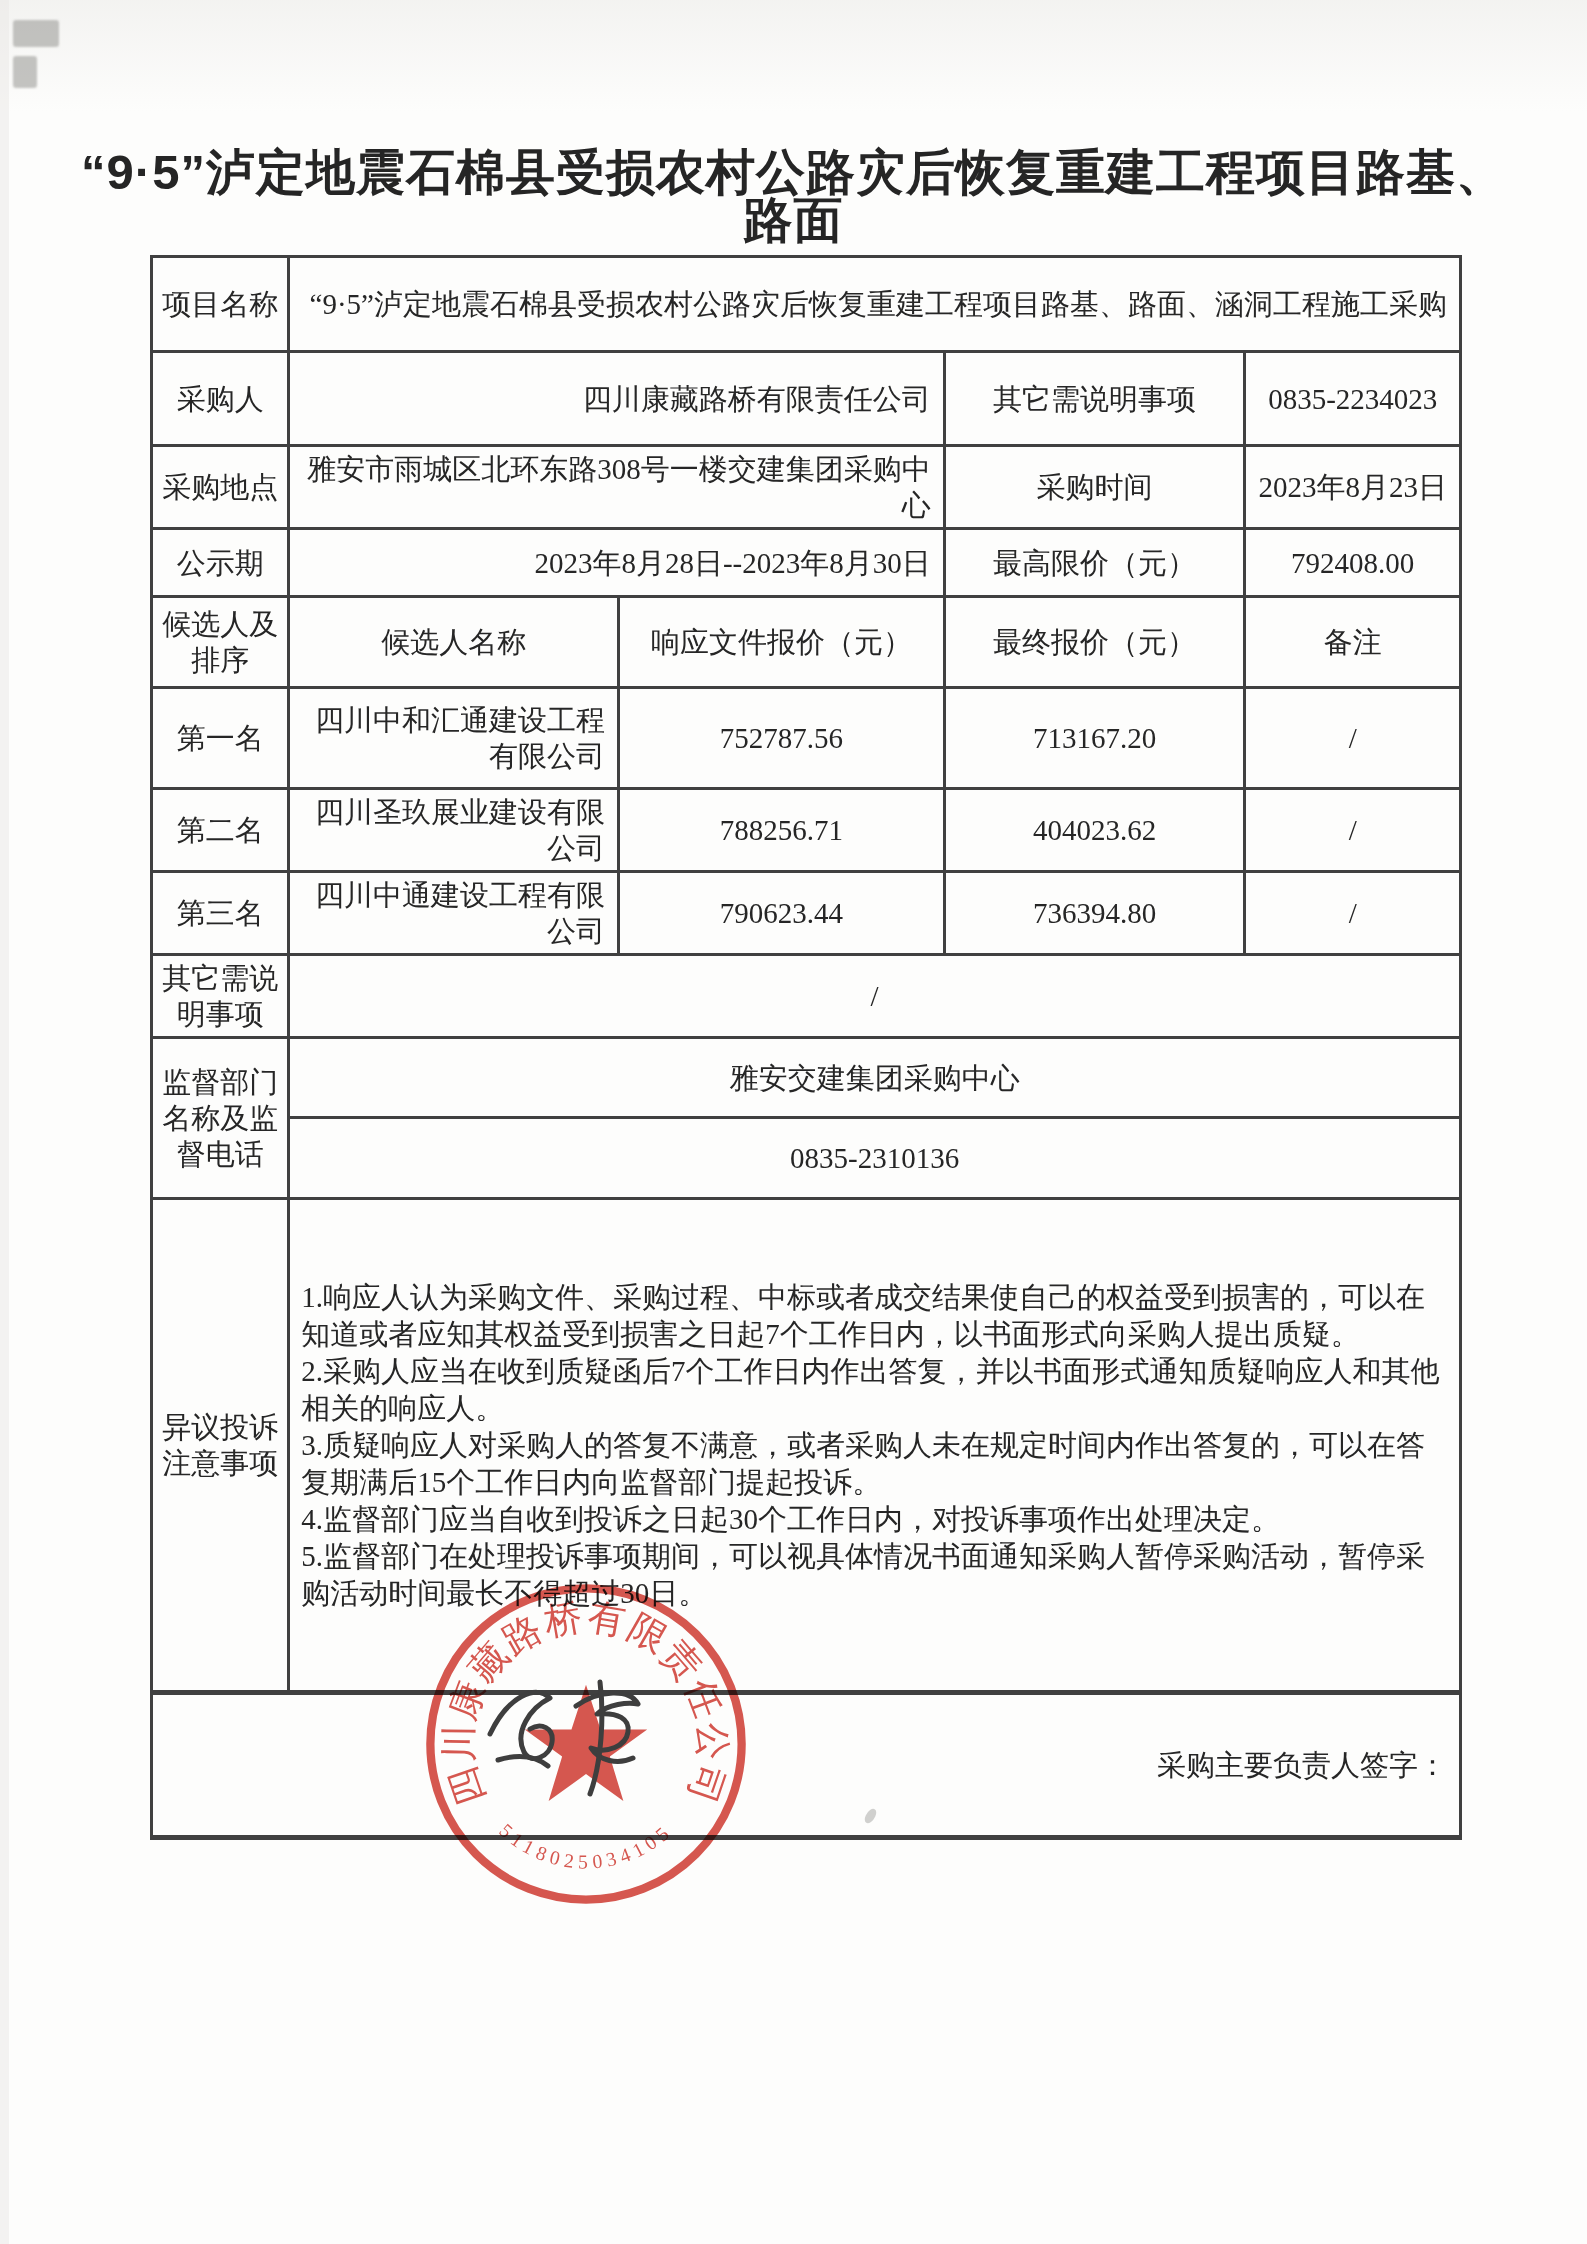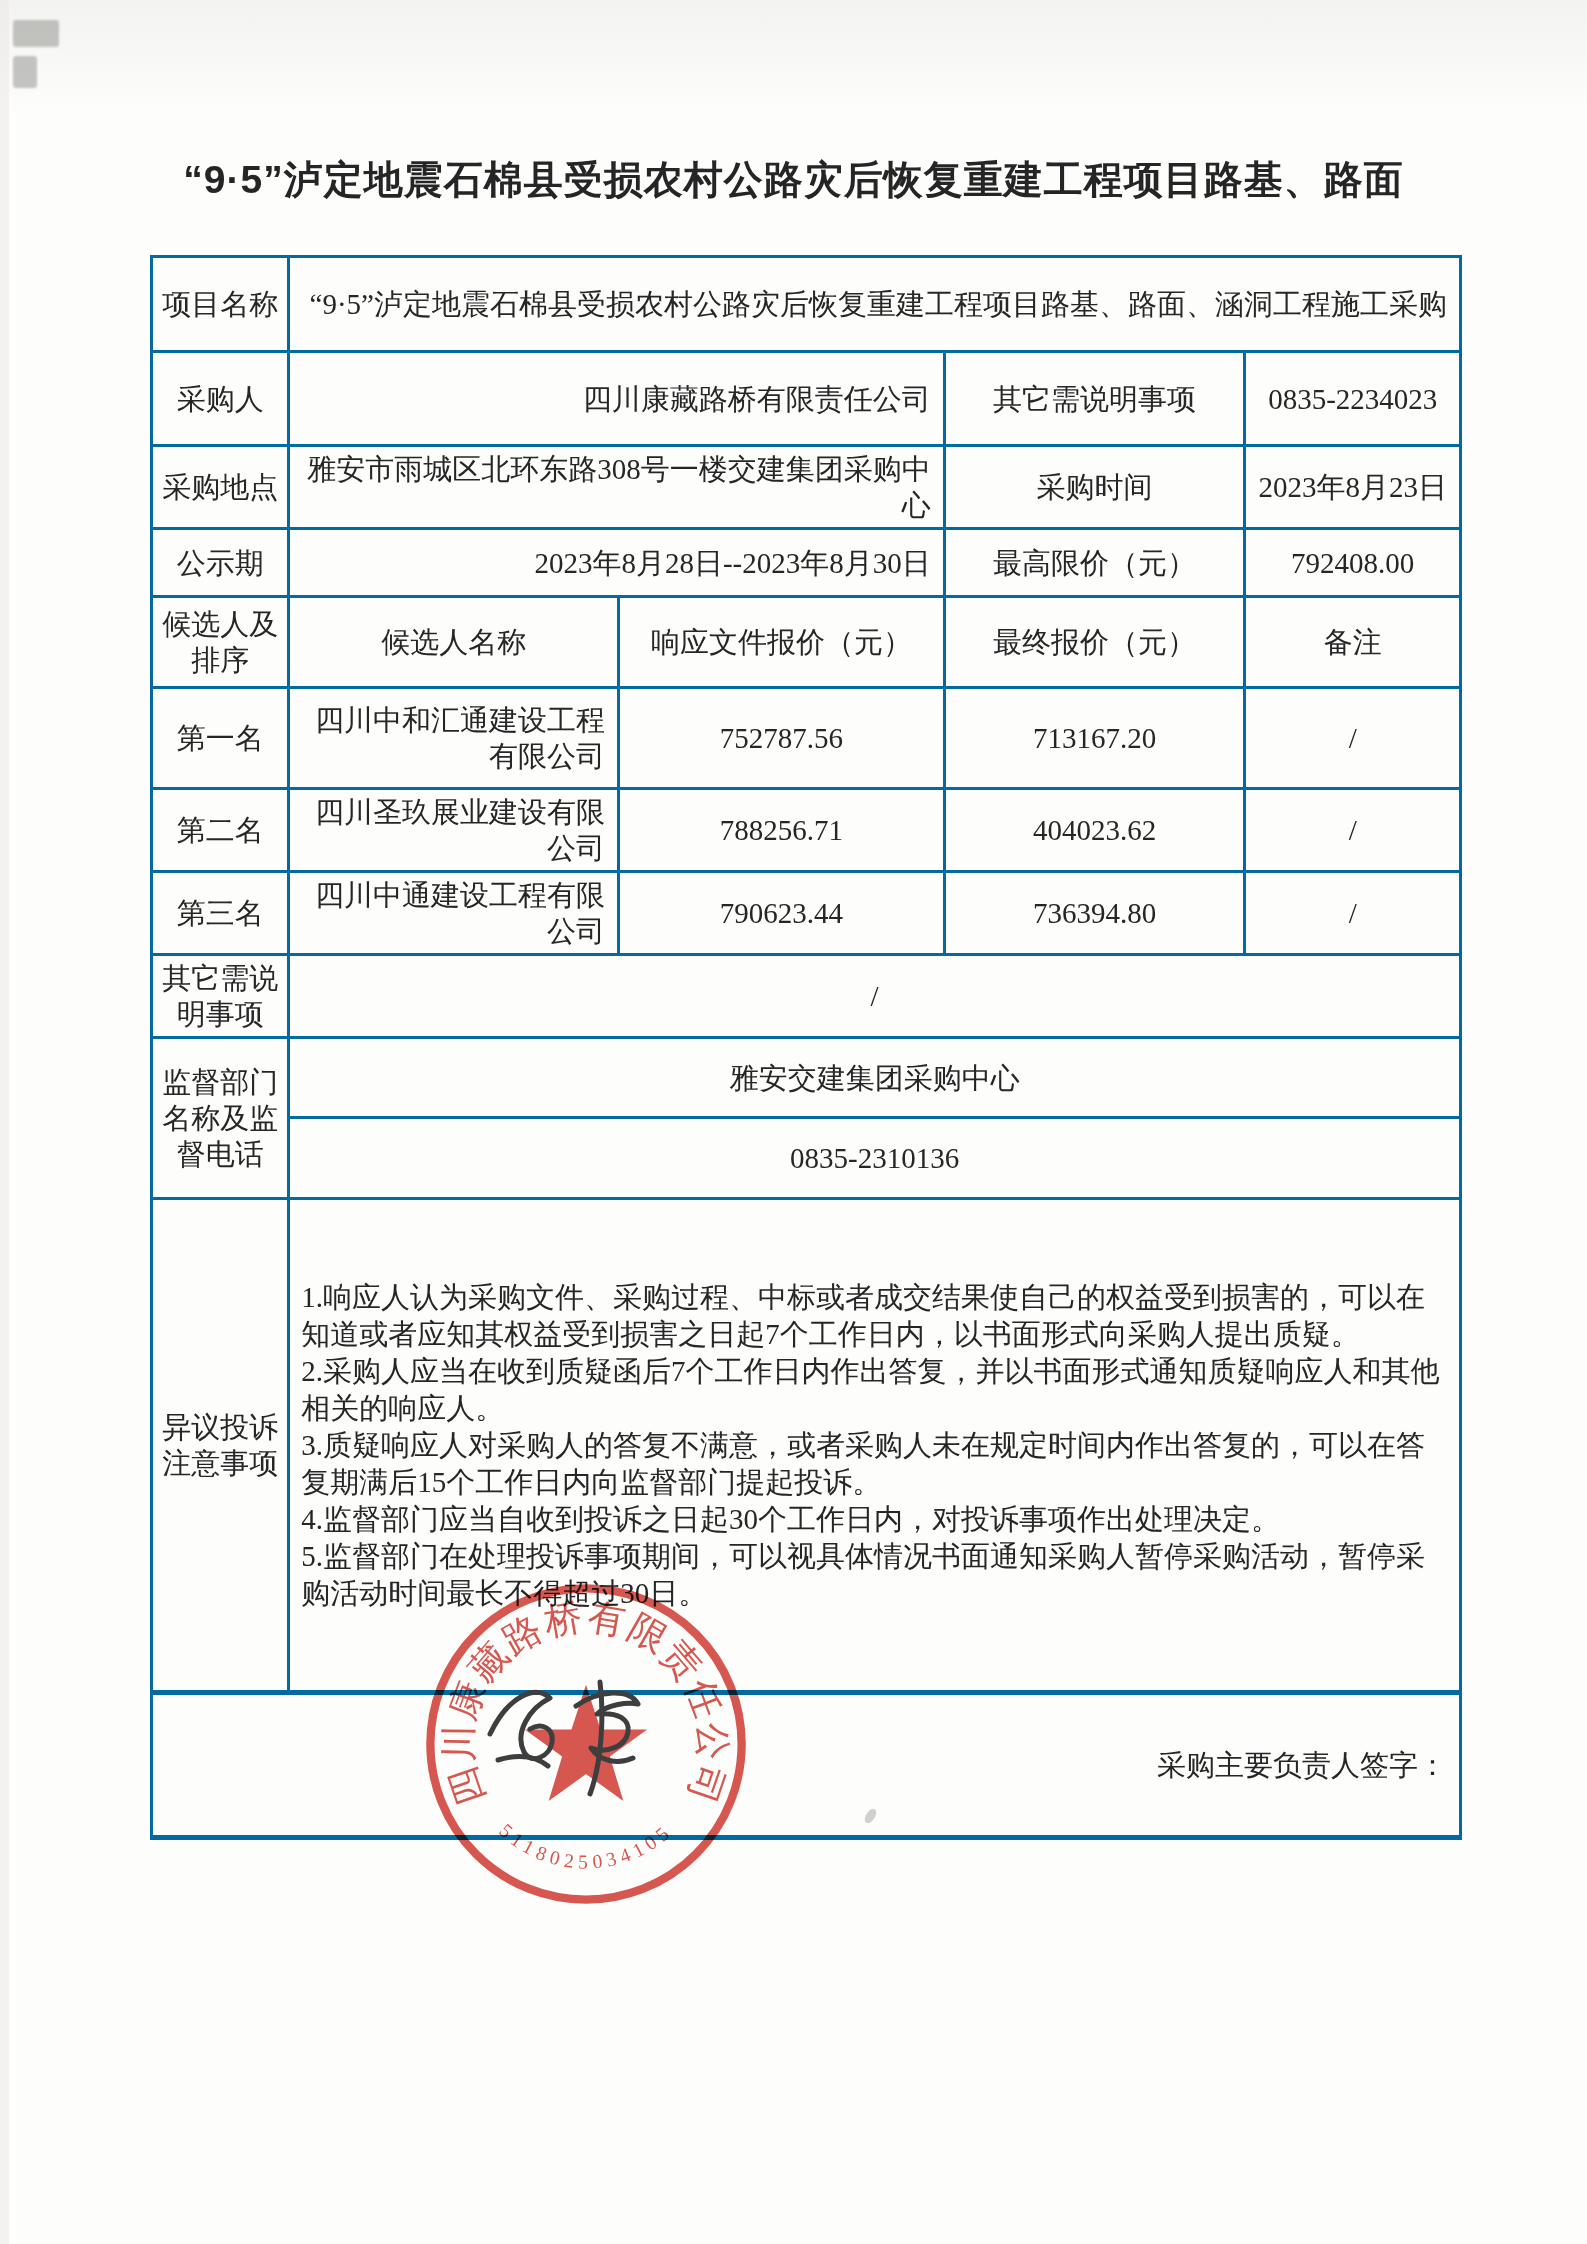--- a/index.html
+++ b/index.html
@@ -15,36 +15,36 @@
   .band-top{position:absolute;top:0;left:0;right:0;height:112px;
     background:linear-gradient(#e7e6e3,rgba(255,255,255,0));opacity:.45;}
   .edge-left{position:absolute;top:0;left:0;bottom:0;width:9px;background:#e9e8e5;opacity:.5;}
   .mark{position:absolute;background:#8d8d89;opacity:.5;filter:blur(1px);border-radius:3px;}
   .mark1{left:13px;top:20px;width:46px;height:27px;}
   .mark2{left:13px;top:56px;width:24px;height:32px;}
   .speck{position:absolute;left:866px;top:1808px;width:9px;height:16px;background:#9a9a96;
     opacity:.45;border-radius:60% 40% 60% 40%;transform:rotate(25deg);}
 
   .title{
-    position:absolute;top:156px;left:60px;right:60px;
+    position:absolute;top:148px;left:60px;right:60px;
     text-align:center;
     font-family:"Liberation Sans", sans-serif;
-    font-weight:bold;font-size:39px;line-height:48px;
+    font-weight:bold;font-size:49px;line-height:48px;
     color:#252525;letter-spacing:1px;
   }
 
   table.doc{
     position:absolute;left:150px;top:255px;
     width:1312px;
     border-collapse:collapse;
     table-layout:fixed;
     font-size:29px;line-height:36px;
   }
   table.doc td{
-    border:3px solid #0369a1;
+    border:3px solid #404040;
     vertical-align:middle;
     overflow:hidden;
   }
   td.lbl{text-align:center;padding:4px 6px;}
   td.left{text-align:right;padding:4px 12px;}
   td.center{text-align:center;padding:4px 6px;}
   tr.r1{height:95px;}  tr.r2{height:94px;}  tr.r3{height:82px;}
   tr.r4{height:68px;}  tr.r5{height:91px;}  tr.r6{height:101px;}
   tr.r7{height:80px;}  tr.r8{height:78px;}  tr.r9{height:81px;}
   tr.r10{height:80px;} tr.r11{height:81px;}

